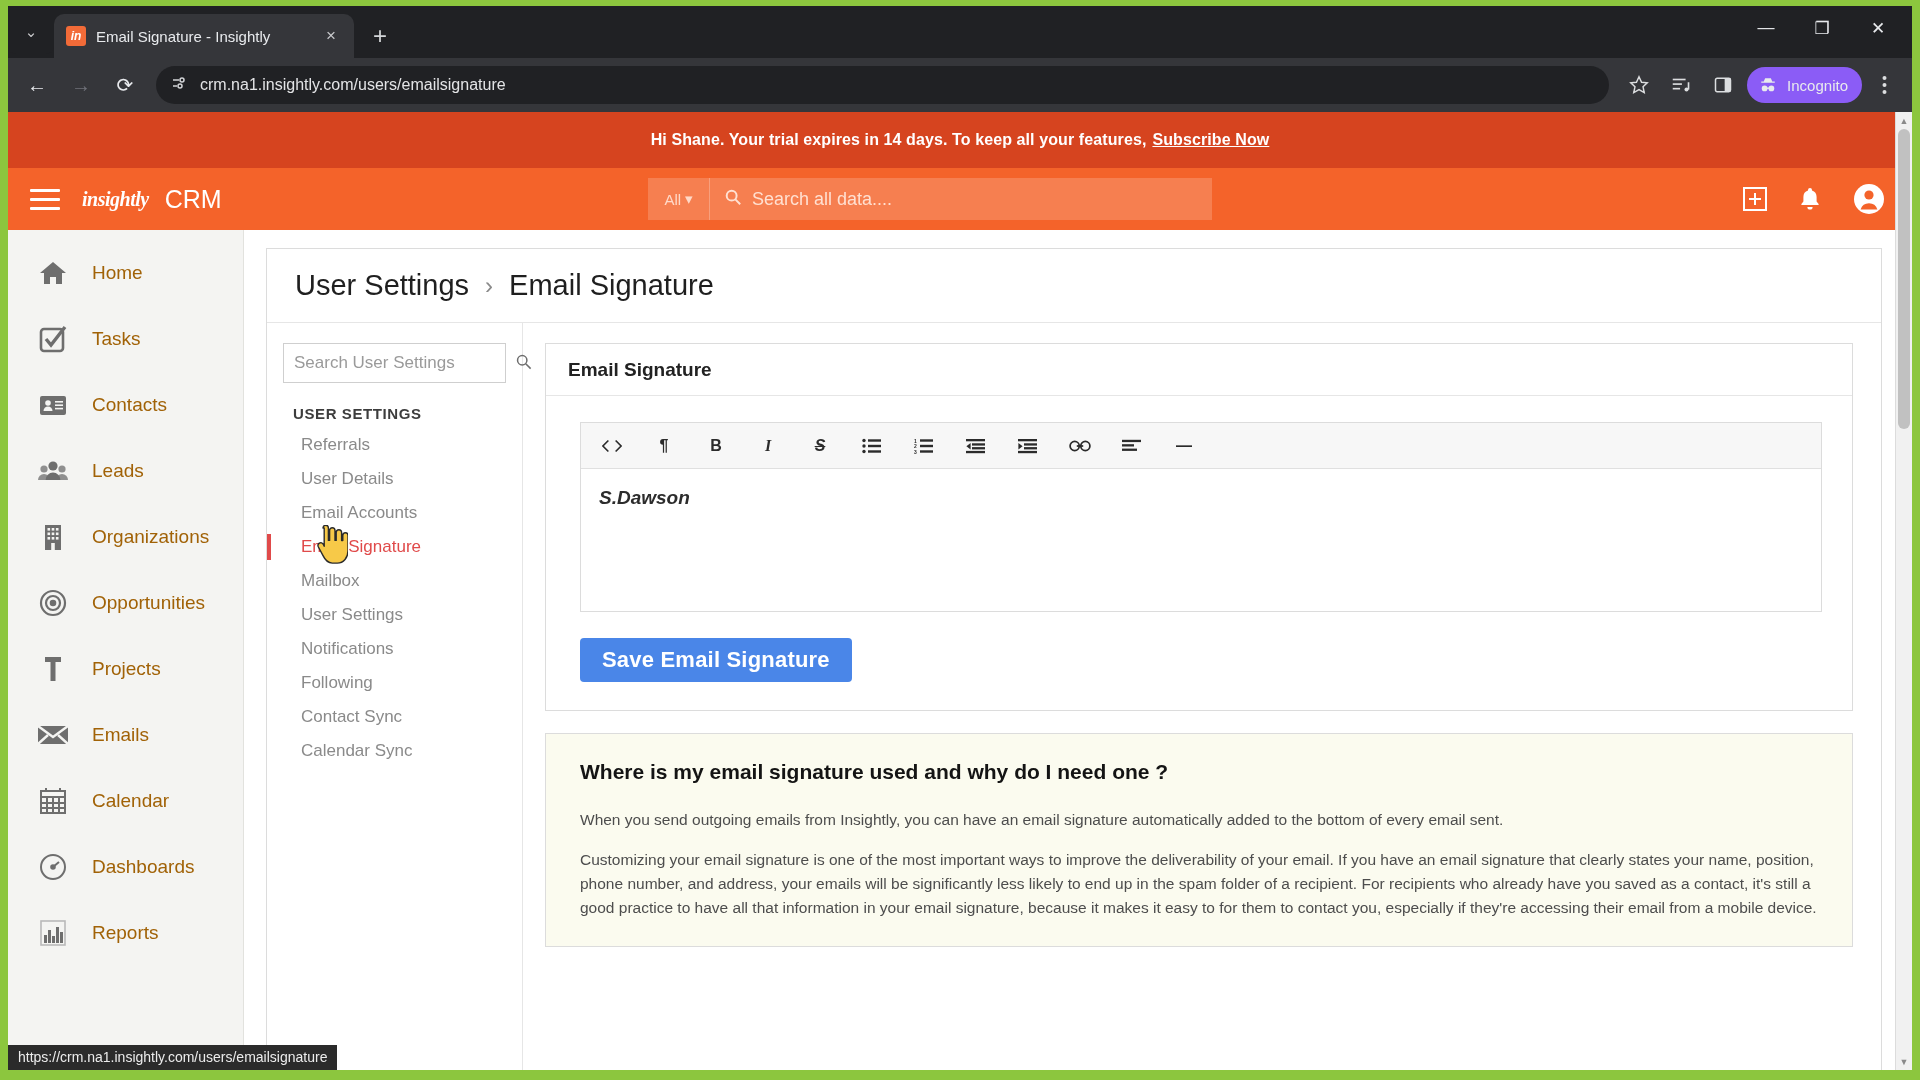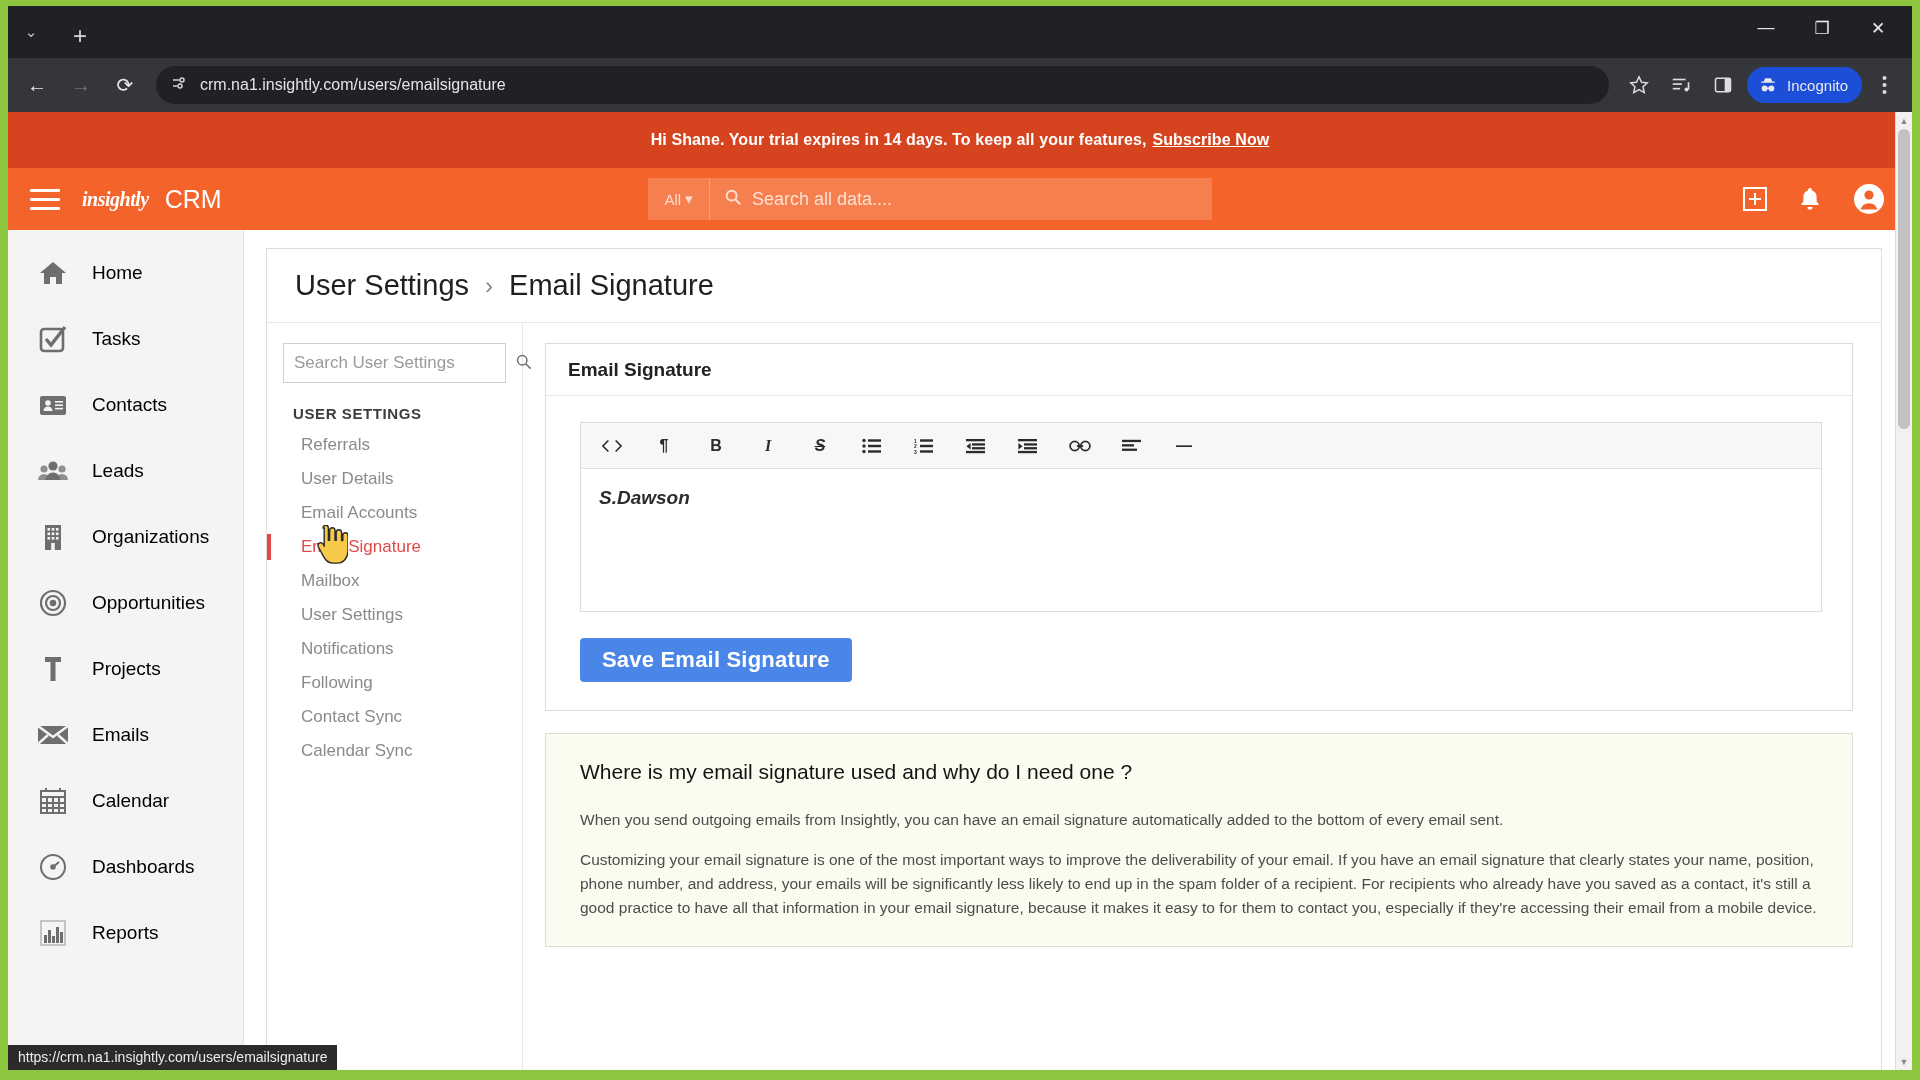--- a/index.html
+++ b/index.html
@@ -94,21 +94,21 @@
   #omnibox .url {
     color: #e3e4e6; font-size: 16px; white-space: nowrap;
     overflow: hidden; text-overflow: ellipsis;
   }
   .tb-icon {
     width: 40px; height: 40px; border-radius: 50%;
     display: flex; align-items: center; justify-content: center;
     color: #dcdee0;
   }
   #incognito {
-    height: 36px; border-radius: 18px; background: #1d4ed8;
+    height: 36px; border-radius: 18px; background: #8b5cf6;
     display: flex; align-items: center; gap: 8px;
     padding: 0 14px 0 10px; color: #e8eaed; font-size: 15px;
     margin-left: 2px;
   }
 
   
   #viewport {
     position: absolute; left: 0; right: 0;
     top: 106px; bottom: 0;
     background: #fff; overflow: hidden;
@@ -155,21 +155,21 @@
   
   #bodywrap { display: flex; height: calc(100% - 100px); position: relative; }
 
   
   #leftnav {
     width: 236px; background: #f4f4f2; flex: 0 0 236px;
     padding-top: 10px; border-right: 1px solid #e2e2de;
   }
   .navitem {
     height: 66px; display: flex; align-items: center; gap: 22px;
-    padding-left: 28px; color: #000000; font-size: 19px;
+    padding-left: 28px; color: #a16207; font-size: 19px;
   }
   .navicon { width: 34px; height: 34px; flex: 0 0 34px; color: #6e6e6e; display:flex; align-items:center; justify-content:center; }
 
   
   #content { flex: 1 1 auto; padding: 18px 30px 0 22px; overflow: hidden; position: relative; }
   #card {
     border: 1px solid #dcdcdc; background: #fff; height: 100%;
     display: flex; flex-direction: column;
   }
   #breadcrumb {
@@ -233,21 +233,21 @@
     margin-top: 26px; background: #4a86e8; color: #fff;
     border: 0; border-radius: 4px; height: 44px; padding: 0 22px;
     font-size: 22px; font-weight: bold; font-family: inherit;
     letter-spacing: .2px;
   }
 
   #helppanel {
     margin-top: 22px; background: #fbfbef; border: 1px solid #dcdcdc;
   }
   #helptitle {
-    padding: 26px 0 0 34px; font-size: 21px; font-weight: normal; color: #141414;
+    padding: 26px 0 0 34px; font-size: 21px; font-weight: bold; color: #141414;
   }
   #helpbody { padding: 24px 34px 26px 34px; color: #4d4d4d; font-size: 15.5px; line-height: 1.55; }
   #helpbody p + p { margin-top: 16px; }
 
   
   #statusurl {
     position: absolute; left: 0; bottom: 0; z-index: 40;
     background: #2b2b2b; color: #ececec; font-size: 14px;
     padding: 4px 10px 5px 10px; white-space: nowrap;
   }
@@ -271,20 +271,25 @@
   #cursor { position: absolute; left: 306px; top: 519px; z-index: 60; pointer-events: none; }
 </style>
 </head>
 <body>
 
 <div id="frame">
 <div id="window">
 
   <div id="tabstrip">
     <div class="tab-chevron">⌄</div>
+    <div class="tab">
+      <div class="tab-favicon">in</div>
+      <div class="tab-title">Email Signature - Insightly</div>
+      <div class="tab-close">×</div>
+    </div>
     <div class="tab-new">+</div>
     <div id="winctl">
       <div>—</div>
       <div>❐</div>
       <div>✕</div>
     </div>
   </div>
 
   <div id="toolbar">
     <div class="navbtn">←</div>

